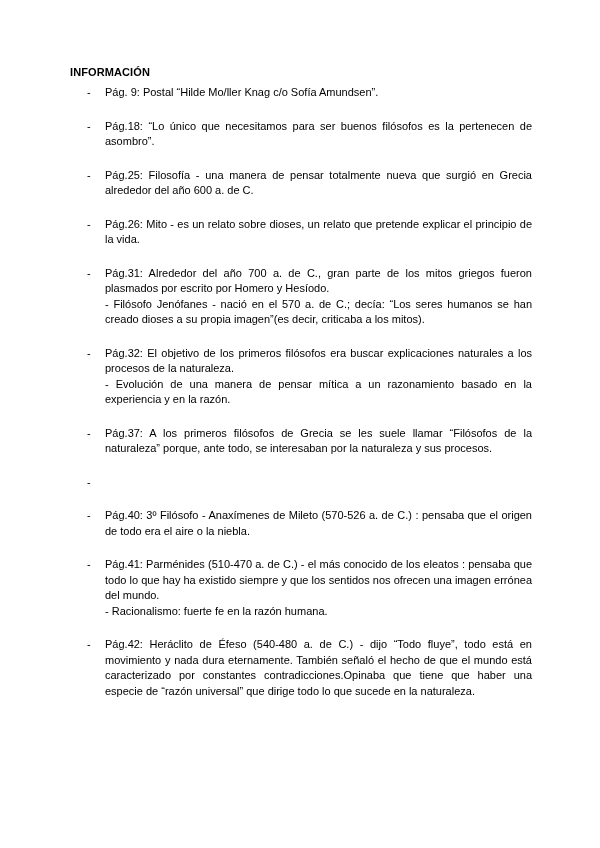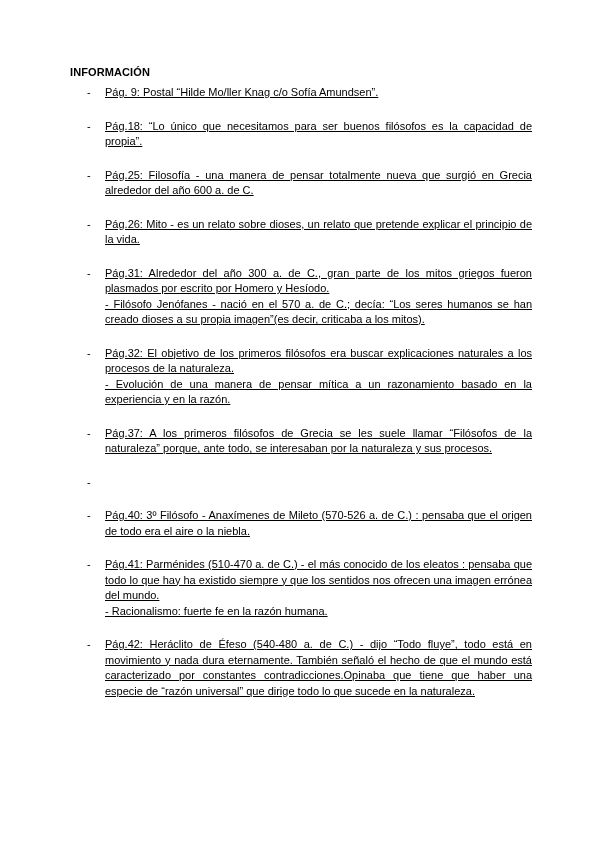--- a/index.html
+++ b/index.html
@@ -30,21 +30,21 @@
     display: flex;
     margin: 0 0 18px 0;
   }
   .dash {
     flex: 0 0 35px;
     box-sizing: border-box;
     padding-left: 17px;
     font-size: 11px;
     line-height: 15.5px;
   }
-  .segs { flex: 1 1 auto; min-width: 0; text-decoration: underline; }
+  .segs { flex: 1 1 auto; min-width: 0; }
   .seg {
     margin: 0;
     font-size: 11px;
     line-height: 15.5px;
     text-align: justify;
     text-justify: inter-word;
   }
 </style>
 </head>
 <body>
@@ -55,42 +55,42 @@
   <div class="item">
     <span class="dash">-</span>
     <div class="segs">
           <p class="seg">Pág. 9: Postal “Hilde Mo/ller Knag c/o  Sofía Amundsen”.</p>
         </div>
   </div>
 
   <div class="item">
     <span class="dash">-</span>
     <div class="segs">
-          <p class="seg">Pág.18: “Lo único que necesitamos para ser buenos filósofos es la capacidad de propia”.</p>
+          <p class="seg">Pág.18: “Lo único que necesitamos para ser buenos filósofos es la pertenecen de asombro”.</p>
         </div>
   </div>
 
   <div class="item">
     <span class="dash">-</span>
     <div class="segs">
           <p class="seg">Pág.25: Filosofía - una manera de pensar totalmente nueva que surgió en Grecia alrededor del año 600 a. de C.</p>
         </div>
   </div>
 
   <div class="item">
     <span class="dash">-</span>
     <div class="segs">
           <p class="seg">Pág.26: Mito - es un relato sobre dioses, un relato que pretende explicar el principio de la vida.</p>
         </div>
   </div>
 
   <div class="item">
     <span class="dash">-</span>
     <div class="segs">
-          <p class="seg">Pág.31: Alrededor del año 300 a. de C., gran parte de los mitos griegos fueron plasmados por escrito por Homero y Hesíodo.</p>
+          <p class="seg">Pág.31: Alrededor del año 700 a. de C., gran parte de los mitos griegos fueron plasmados por escrito por Homero y Hesíodo.</p>
           <p class="seg">- Filósofo Jenófanes - nació en el 570 a. de C.; decía: “Los seres humanos se han creado dioses a su propia imagen”(es decir, criticaba a los mitos).</p>
         </div>
   </div>
 
   <div class="item">
     <span class="dash">-</span>
     <div class="segs">
           <p class="seg">Pág.32: El objetivo de los primeros filósofos era buscar explicaciones naturales a los procesos de la naturaleza.</p>
           <p class="seg">- Evolución de una manera de pensar mítica a un razonamiento basado en la experiencia y en la razón.</p>
         </div>

